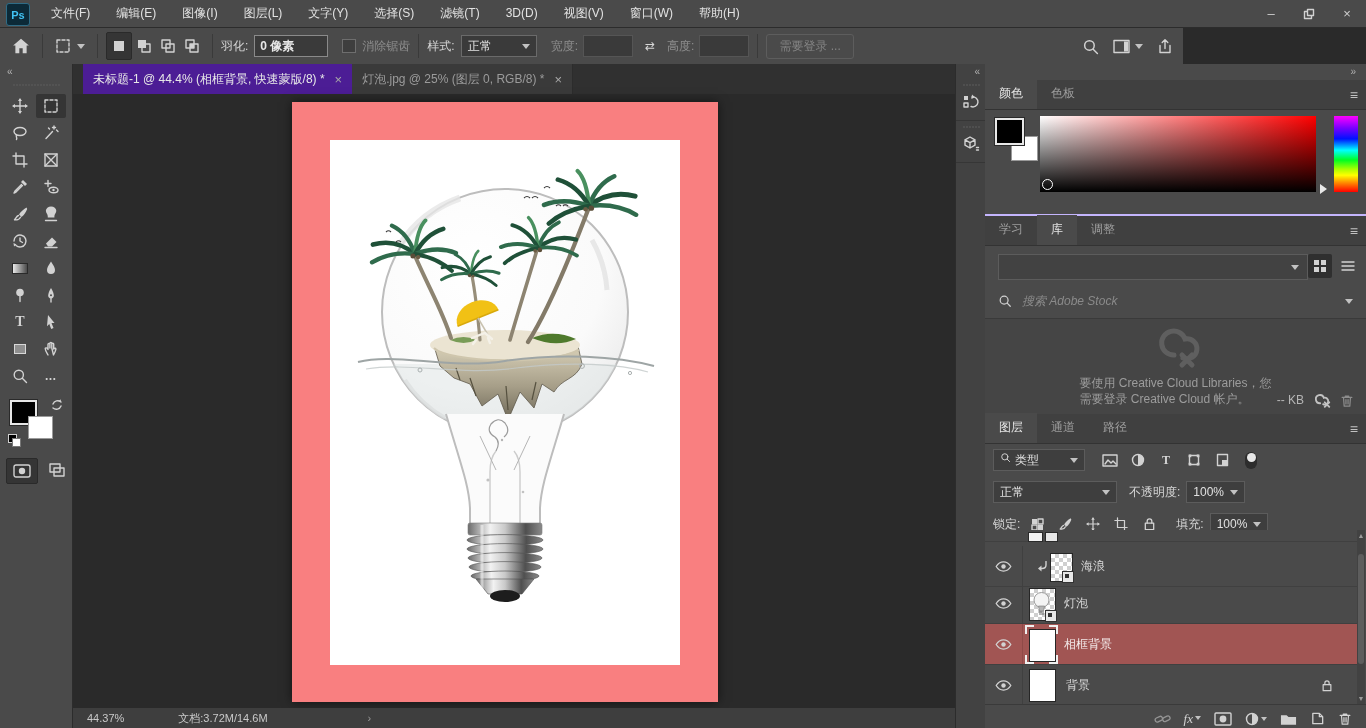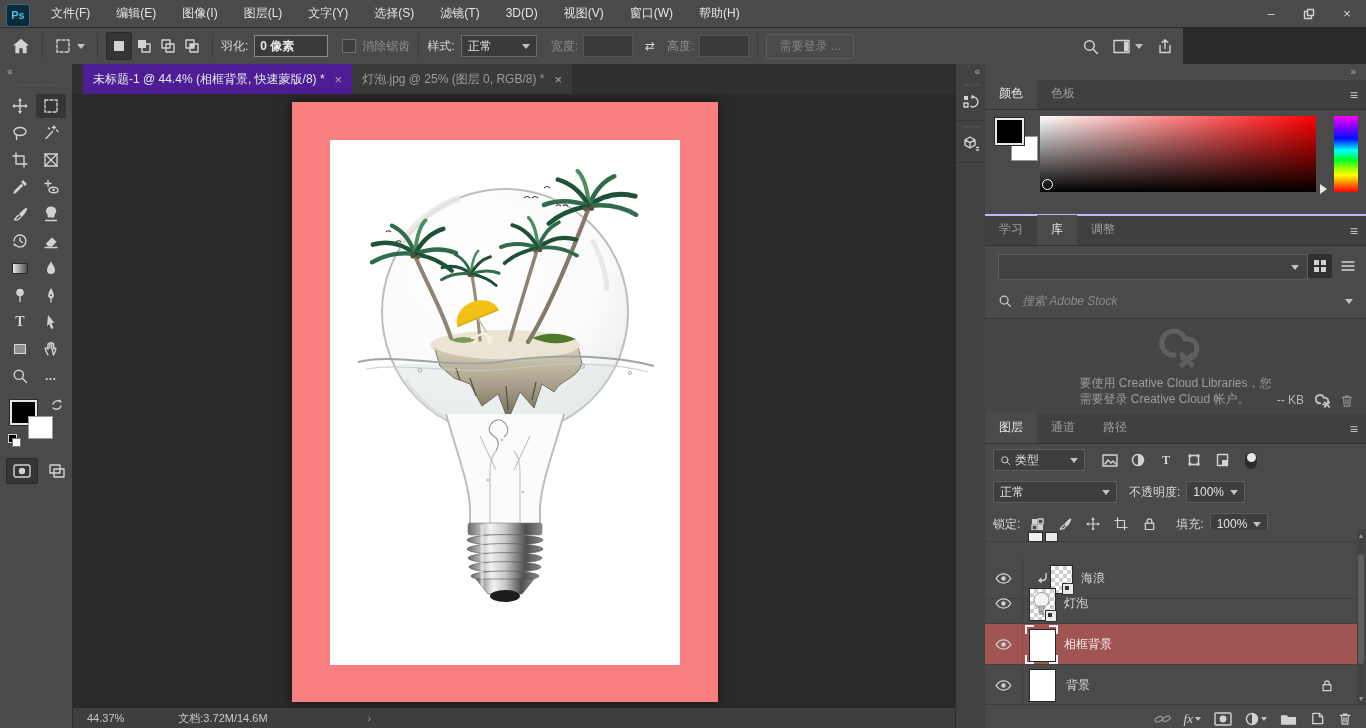--- a/index.html
+++ b/index.html
@@ -1,19 +1,19 @@
 <!DOCTYPE html>
 <html><head>
 <meta charset="utf-8">
 <style>
   html,body{margin:0;padding:0;background:#1b1b1b}
   .win{position:relative;width:1366px;height:728px;overflow:hidden;
        font-family:"Liberation Sans","DejaVu Sans",sans-serif;font-size:12px;color:#d6d6d6;background:#2a2a2a}
   .abs{position:absolute}
-  .r{display:flex;align-items:center}
+  .r{display:flex;align-items:flex-start}
   svg{display:block}
   .ic{stroke:#d2d2d2;fill:none;stroke-width:1.4;stroke-linecap:round;stroke-linejoin:round}
   .icf{fill:#d2d2d2;stroke:none}
   .dim{color:#8e8e8e}
   
   .menubar{left:0;top:0;width:1366px;height:27px;background:#4a4a4a;border-bottom:1px solid #2c2c2c}
   .pslogo{width:22px;height:21px;margin:3px 8px 0 6px;background:#0c2a38;border:1px solid #2f6c86;border-radius:3px;
           color:#41c2f2;font-weight:bold;font-size:11px;display:flex;align-items:center;justify-content:center}
   .menu-item{padding:0 13px;line-height:27px;color:#e2e2e2}
   .winctl{position:absolute;top:0;right:0;height:27px;display:flex}
@@ -698,21 +698,21 @@
         </div>
       </div>
 
       <div class="llist">
 
         <div style="position:absolute;left:0;top:0;right:9px;height:11px;border-bottom:1px solid #404040">
           <div style="position:absolute;left:43px;top:2px;width:13px;height:8px;background:#f2f2f2;border:1px solid #2a2a2a"></div>
           <div style="position:absolute;left:60px;top:2px;width:11px;height:8px;background:#e8e8e8;border:1px solid #2a2a2a"></div>
         </div>
 
-        <div class="layerrow" style="top:28px">
+        <div class="layerrow" style="top:16px">
           <div class="eyecell">
             <svg width="17" height="11" viewBox="0 0 18 12">
                 <path class="ic" d="M1,6 C3.5,2 7,1 9,1 s5.5,1 8,5 C14.5,10 11,11 9,11 S3.5,10 1,6 Z"></path>
                 <circle class="icf" cx="9" cy="6" r="2.4"></circle>
               </svg>
           </div>
           <svg width="11" height="11" viewBox="0 0 11 11" style="margin-left:14px">
               <path class="ic" d="M9,0.5 V4 Q9,7.5 5,7.5 H3"></path>
               <path class="icf" d="M4.5,4.5 L1,7.5 L4.5,10.5 z"></path>
             </svg>

